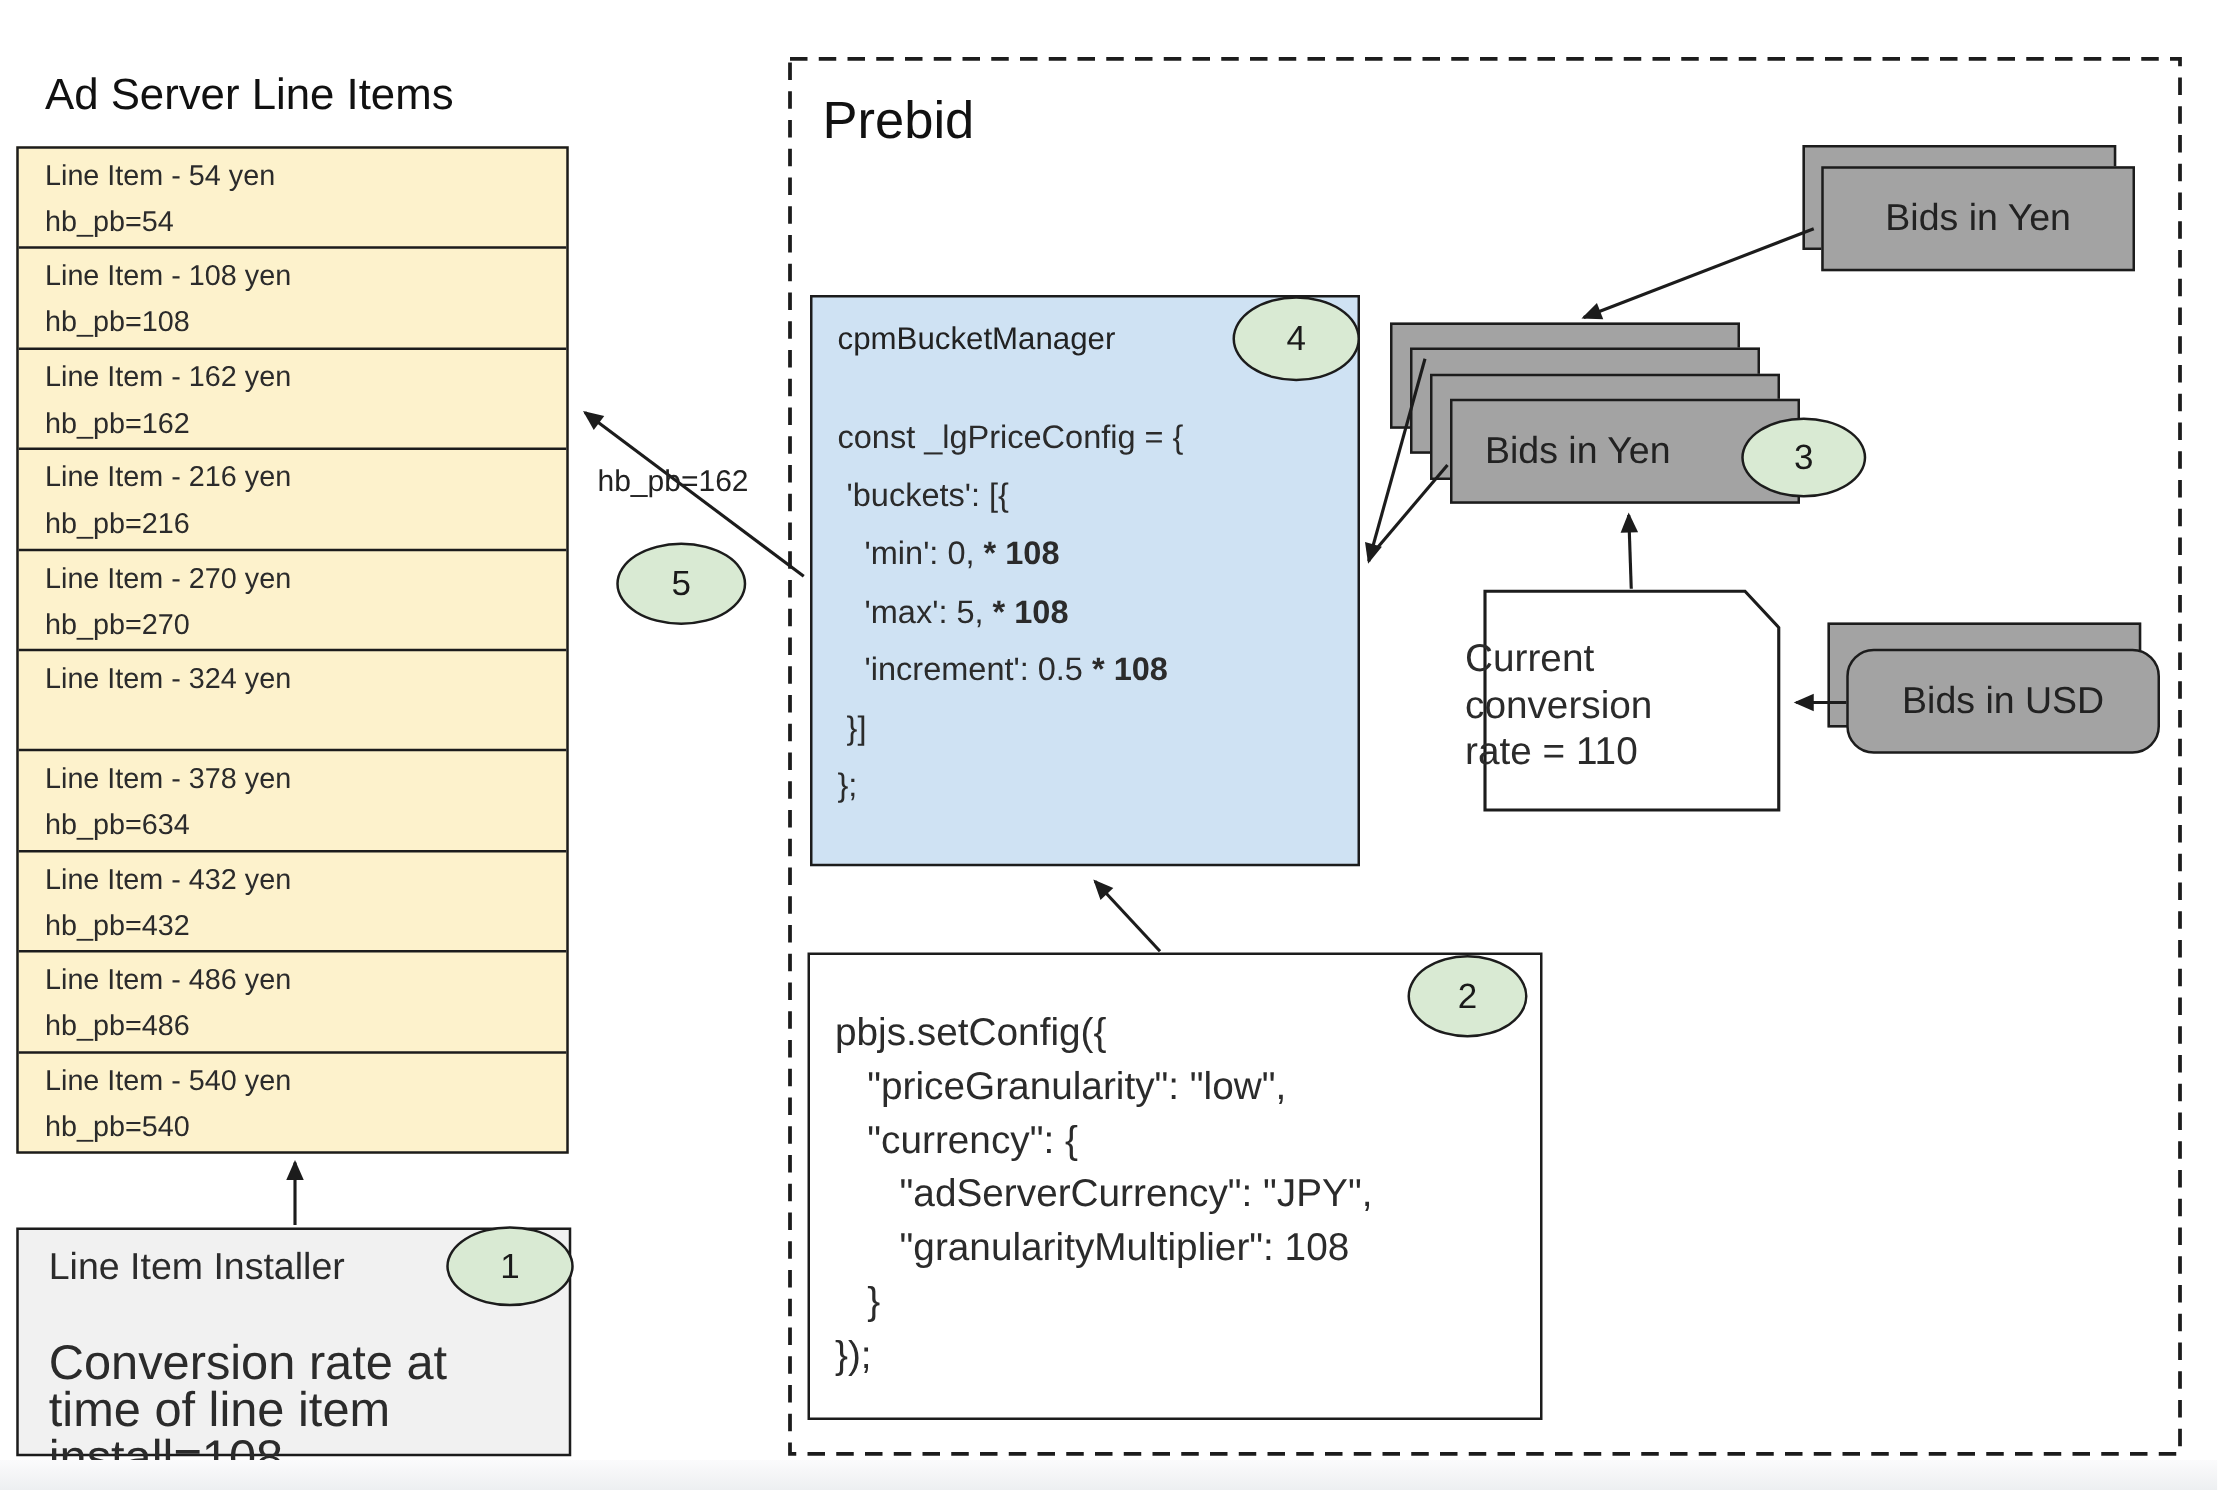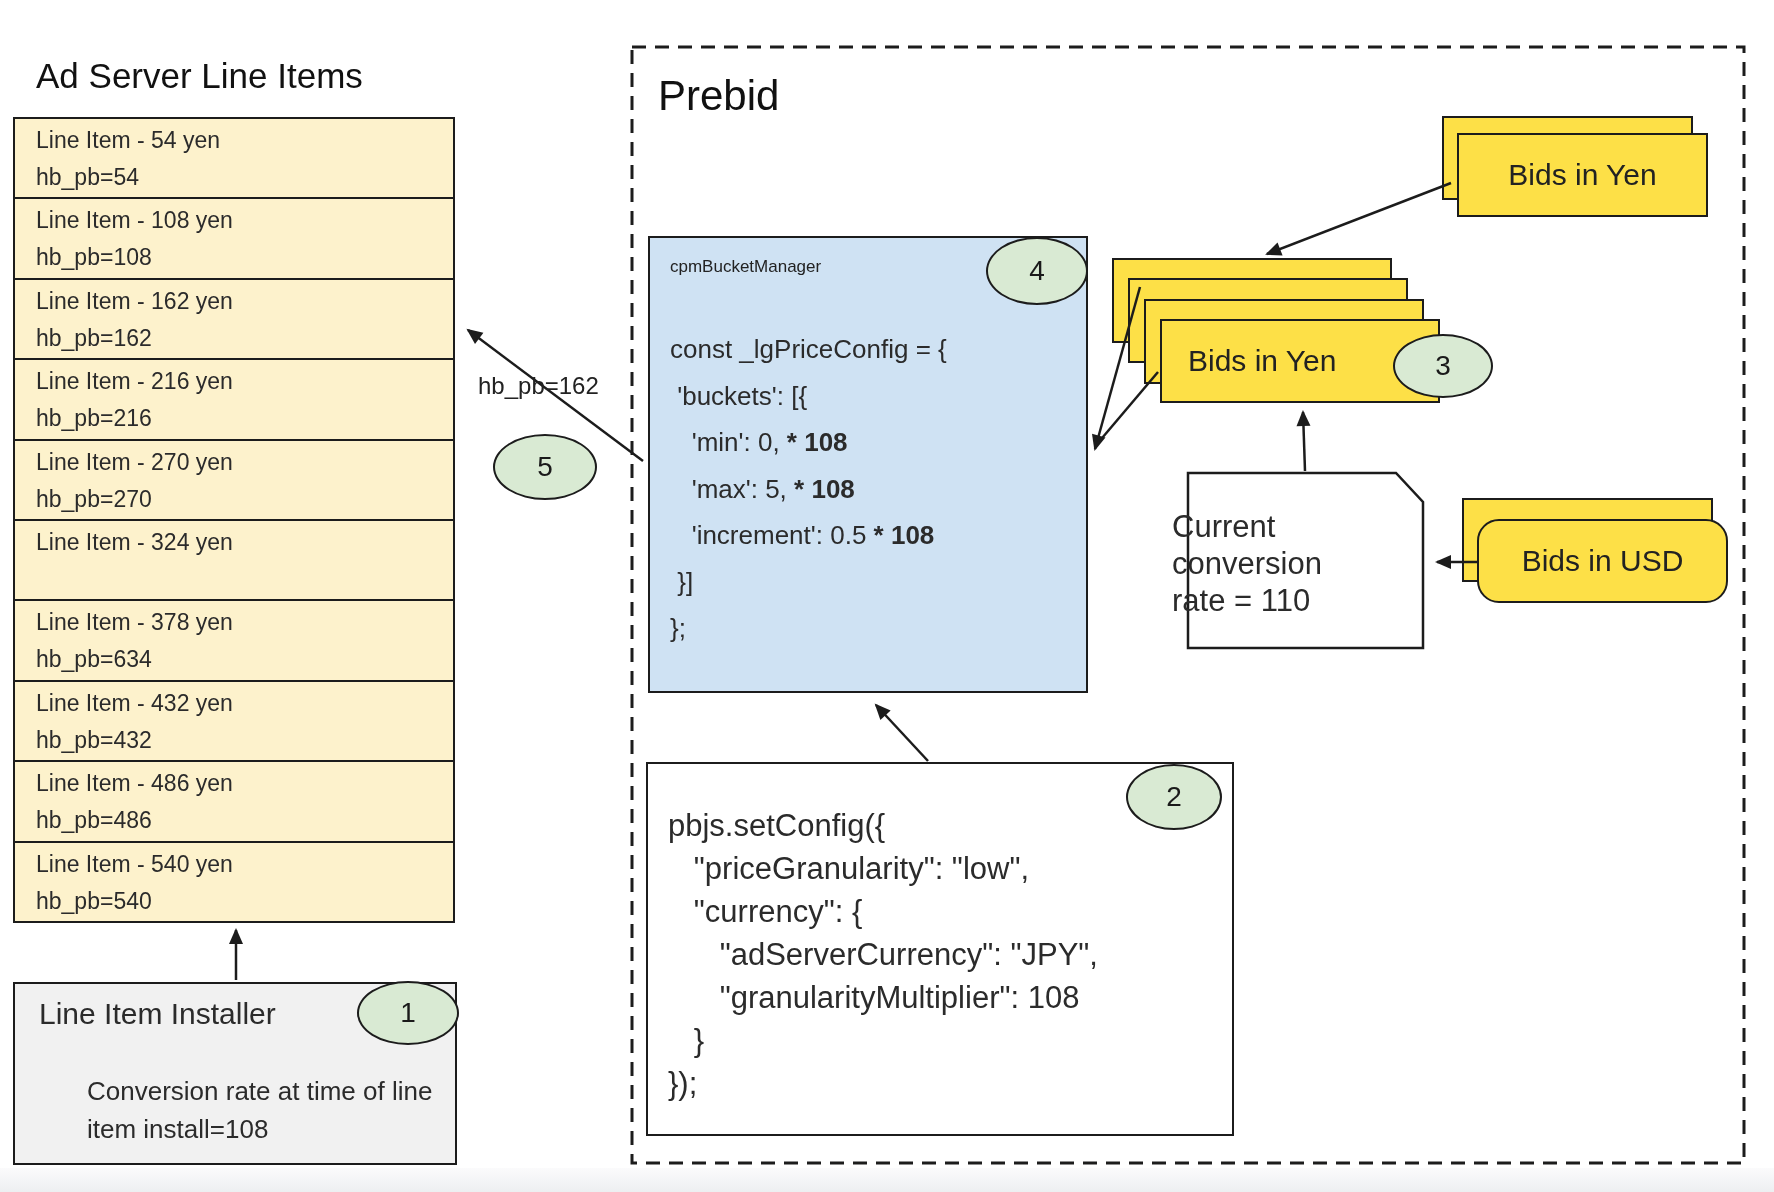--- a/index.html
+++ b/index.html
@@ -22,43 +22,43 @@
   .li-row{flex:1;border-top:2px solid #1c1c1c;padding:3px 0 0 21px;box-sizing:border-box;
     font-size:23px;line-height:37px;color:#2b2b2b;}
   .li-row:first-child{border-top:none;}
 
   
   .installer{
     left:13px;top:982px;width:444px;height:183px;
     background:#f1f1f1;border:2.5px solid #1c1c1c;box-sizing:border-box;
   }
   .installer-title{position:absolute;left:24px;top:13px;font-size:30px;color:#2b2b2b;}
-  .installer-note{position:absolute;left:24px;top:88px;width:400px;font-size:26px;line-height:38px;color:#2b2b2b;margin-left:48px;}
+  .installer-note{position:absolute;left:24px;top:88px;width:400px;font-size:39px;line-height:38px;color:#2b2b2b;}
 
   
   .prebid-title{font-size:42px;color:#111;}
   .cpm-box{
     left:648px;top:236px;width:440px;height:457px;
     background:#cfe2f3;border:2.5px solid #1c1c1c;box-sizing:border-box;
   }
-  .cpm-label{position:absolute;left:20px;top:19px;font-size:17px;color:#222;}
+  .cpm-label{position:absolute;left:20px;top:19px;font-size:25px;color:#222;}
   .cpm-code{position:absolute;left:20px;top:88px;font-family:Liberation Sans, sans-serif;
     font-size:26px;line-height:46.5px;white-space:pre;color:#2b2b2b;}
   .cpm-code b{font-weight:bold;}
 
   .pbjs-box{
     left:646px;top:762px;width:588px;height:374px;
     background:#ffffff;border:2.5px solid #1c1c1c;box-sizing:border-box;
   }
   .pbjs-code{position:absolute;left:20px;top:40px;font-size:31px;line-height:43px;
     white-space:pre;color:#2b2b2b;}
 
   
   .card{
-    background:#fde047;border:2.5px solid #1c1c1c;box-sizing:border-box;
+    background:#a3a3a3;border:2.5px solid #1c1c1c;box-sizing:border-box;
     display:flex;align-items:center;justify-content:center;
     font-size:30px;color:#222;
   }
   .card-left{justify-content:flex-start;padding-left:26px;}
 
   
   .badge{
     background:#d9ead3;border:2.5px solid #1c1c1c;border-radius:50%;
     display:flex;align-items:center;justify-content:center;
     font-size:28px;color:#1a1a1a;box-sizing:border-box;

